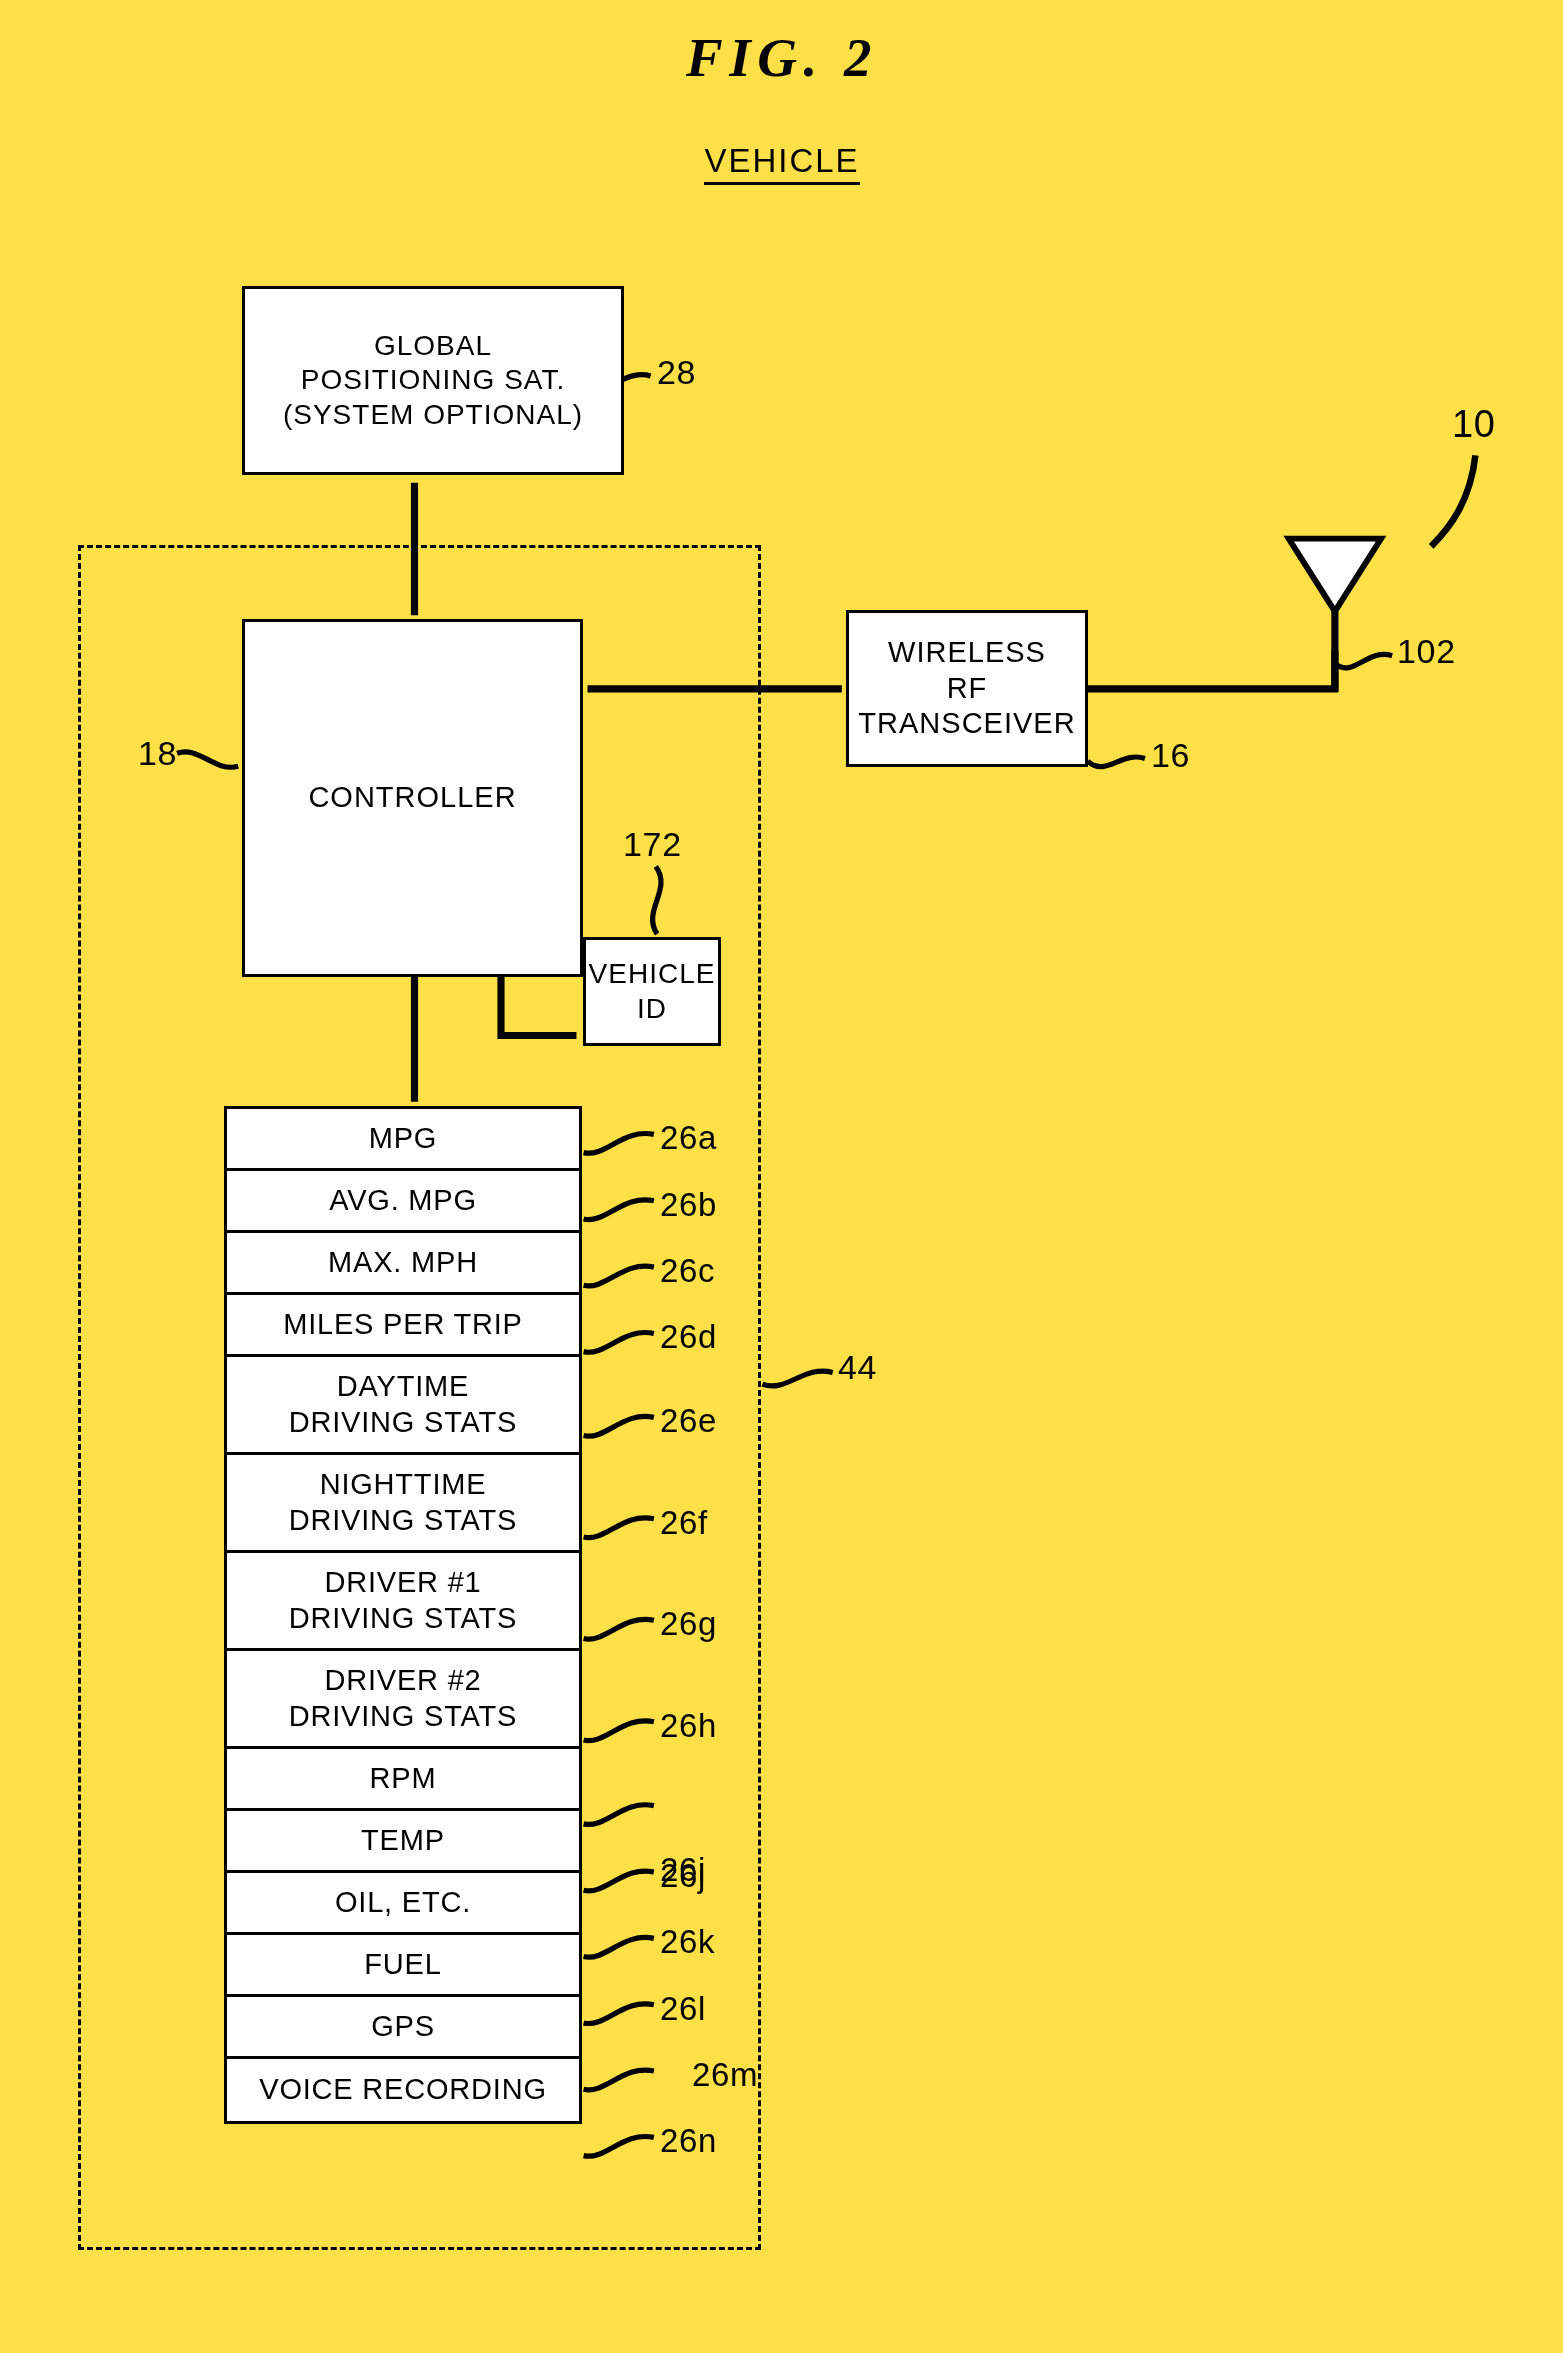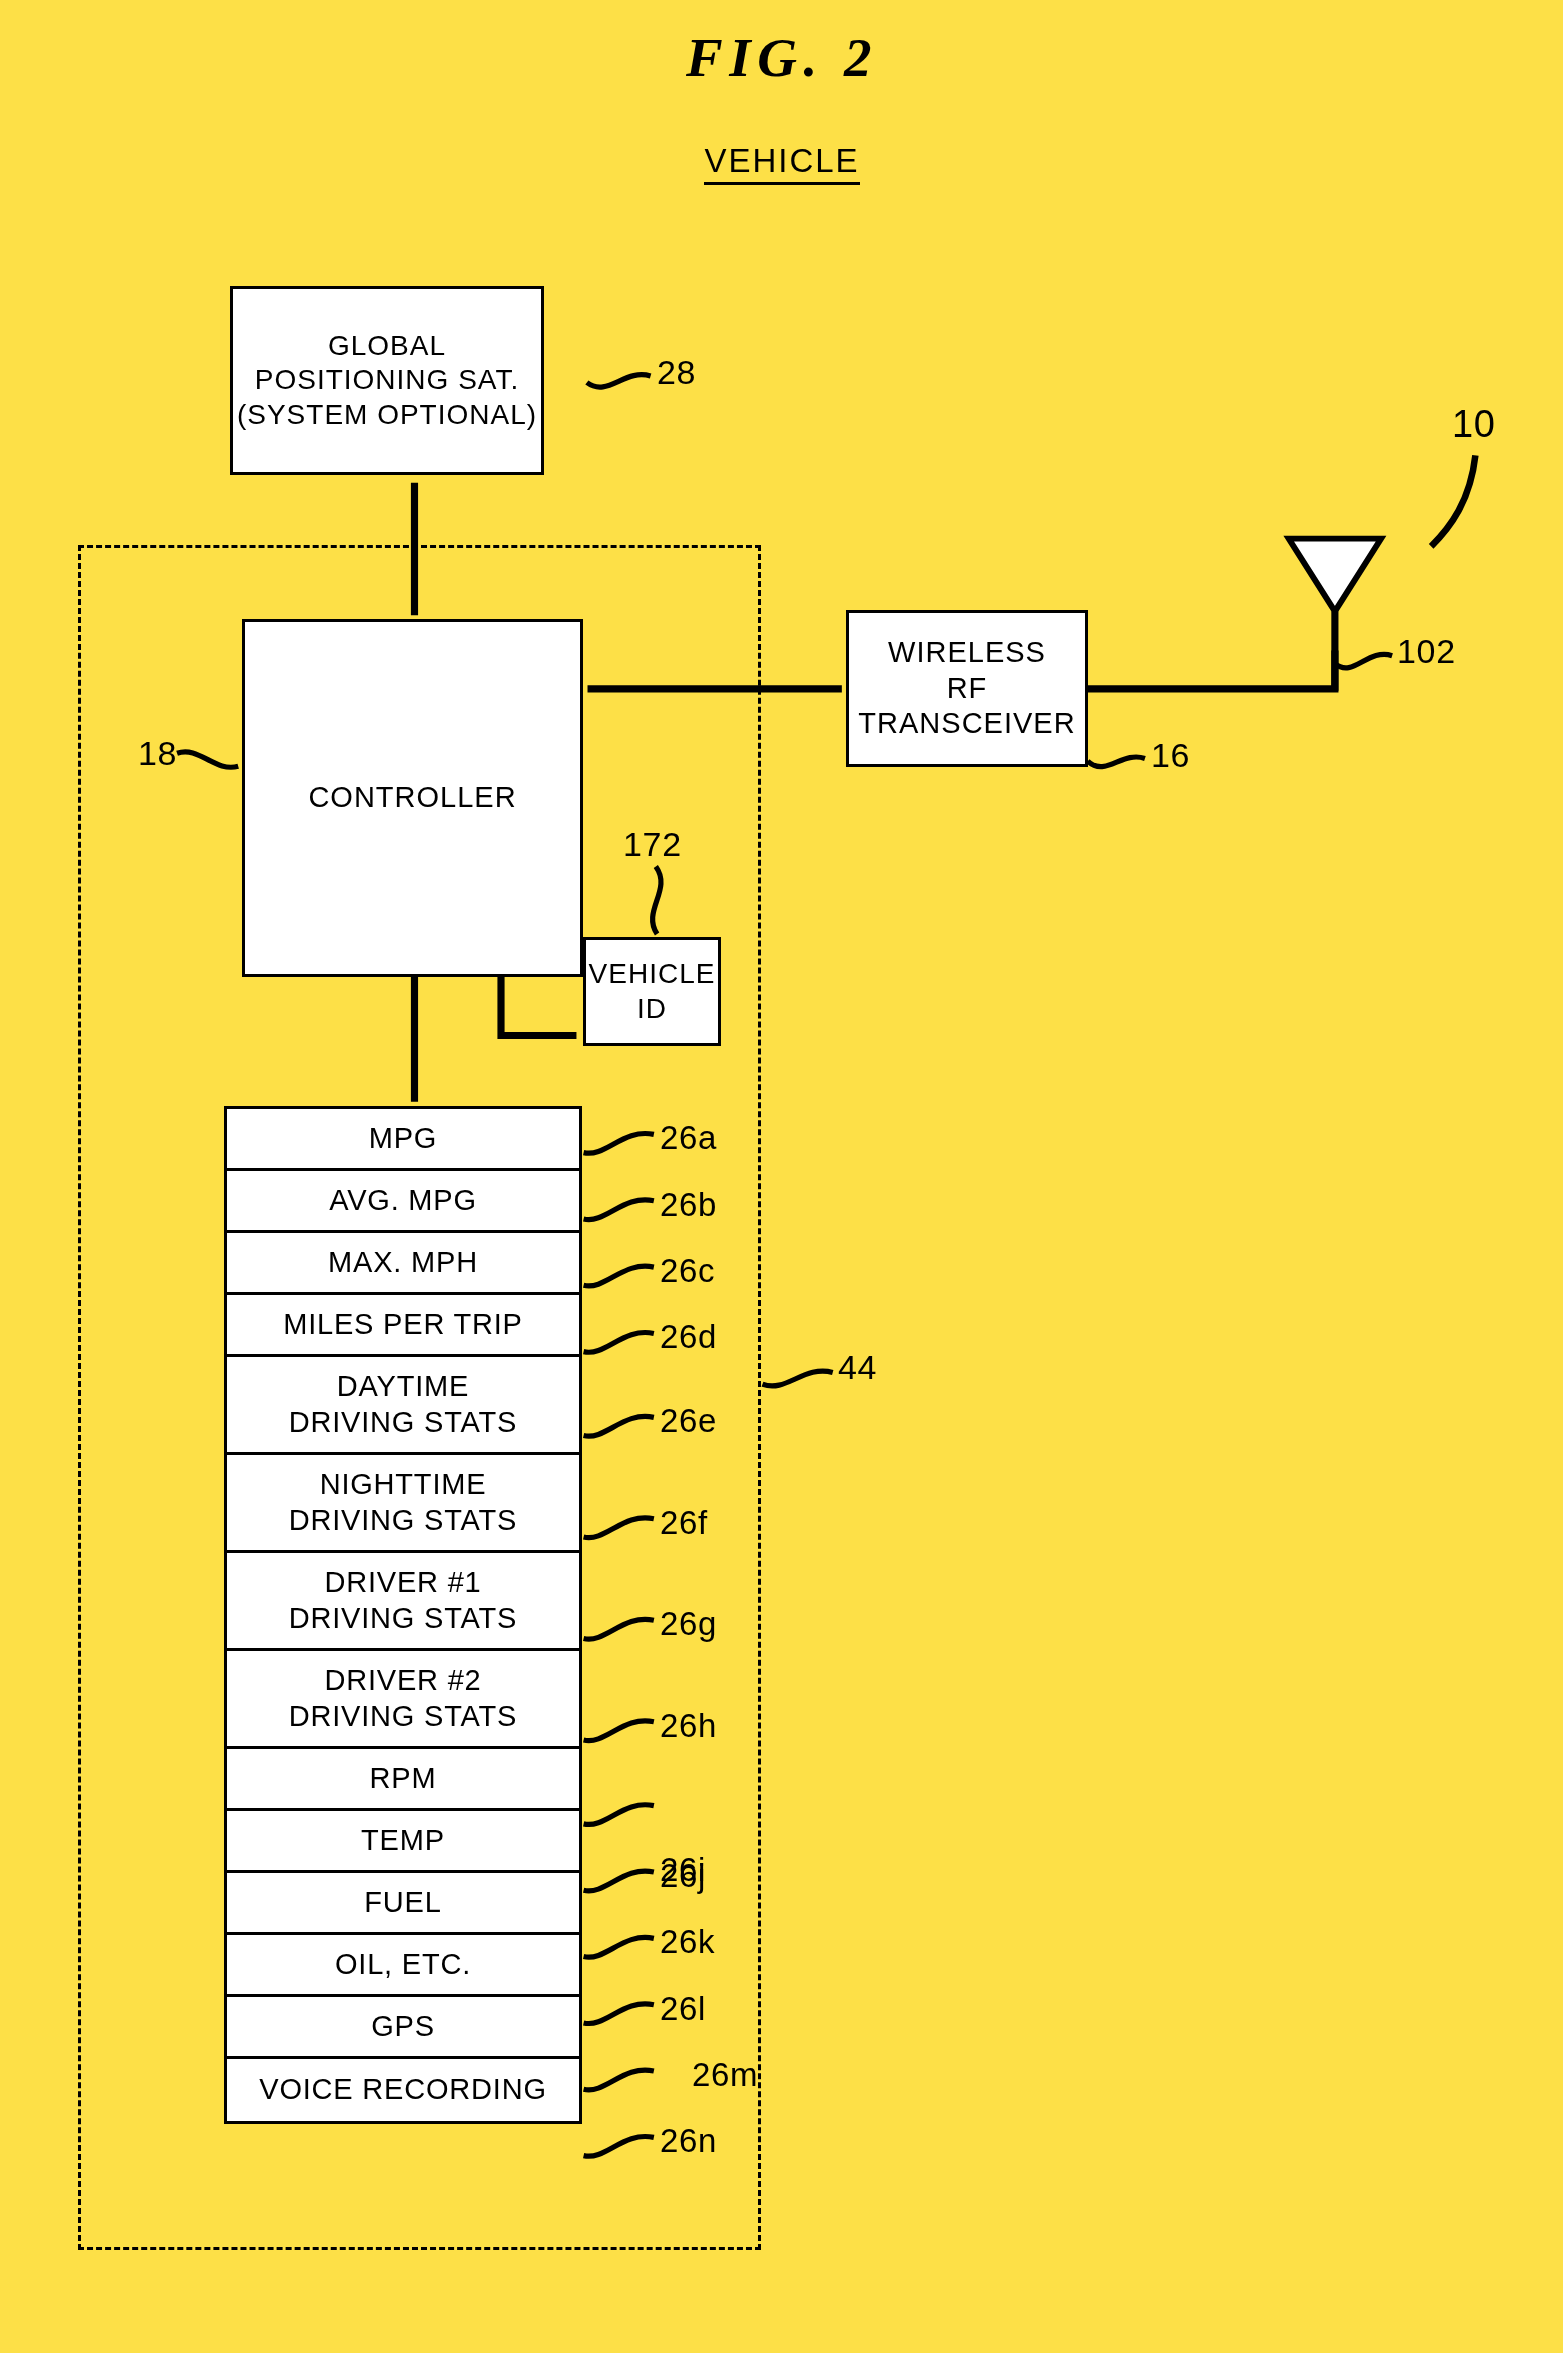--- a/index.html
+++ b/index.html
@@ -60,21 +60,21 @@
     justify-content: center;
     text-align: center;
     font-size: 29px;
     line-height: 1.22;
     letter-spacing: 1px;
     font-stretch: condensed;
     padding: 0 3.9px;
   }
   .box .ln { display: block; white-space: nowrap; }
 
-  #gps-box      { left: 230px;  top: 286px;  width: 314px;  height: 189px; font-size: 28px; }
+  #gps-box      { left: 242px;  top: 286px;  width: 382px;  height: 189px; font-size: 28px; }
   #controller-box { left: 242px; top: 619px; width: 341px; height: 358px; }
   #rf-box       { left: 846px; top: 610px;  width: 242px;  height: 157px; }
   #vid-box      { left: 583px;  top: 937px; width: 138px;  height: 109px; font-size: 28px;}
 
   
   #stack {
     position: absolute;
     left: 224px;
     top: 1106px;
     width: 358px;
@@ -286,24 +286,24 @@
         <span class="ln">DRIVER  #2</span>
         <span class="ln">DRIVING  STATS</span>
       </div>
       <div class="srow">
         <span class="ln">RPM</span>
       </div>
       <div class="srow">
         <span class="ln">TEMP</span>
       </div>
       <div class="srow">
+        <span class="ln">OIL, ETC.</span>
+      </div>
+      <div class="srow">
         <span class="ln">FUEL</span>
-      </div>
-      <div class="srow">
-        <span class="ln">OIL, ETC.</span>
       </div>
       <div class="srow">
         <span class="ln">GPS</span>
       </div>
       <div class="srow">
         <span class="ln">VOICE RECORDING</span>
       </div>
     </div>
 
   <div id="stack-refs">

